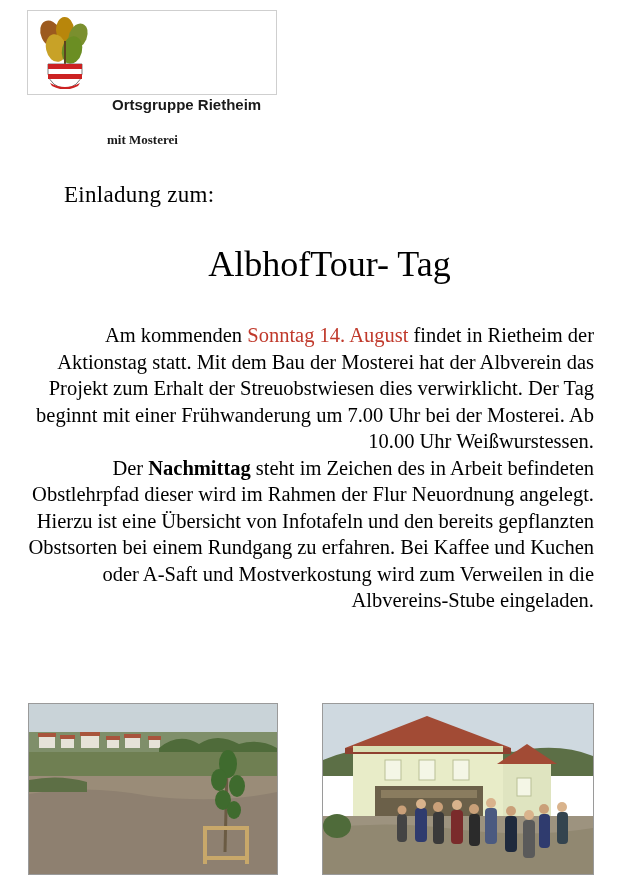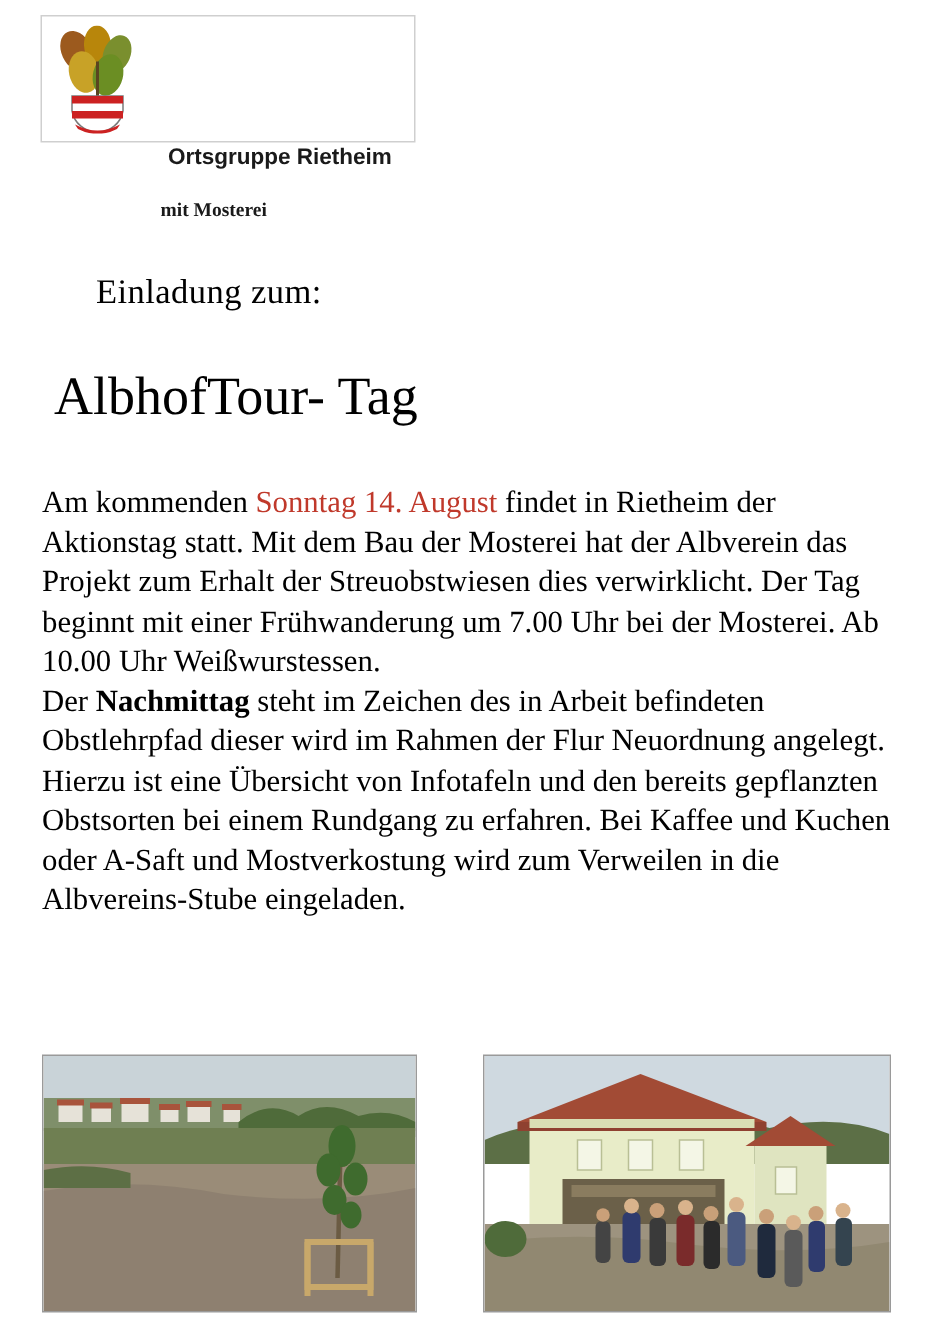--- a/index.html
+++ b/index.html
@@ -84,33 +84,33 @@
     font-size: 23px;
     letter-spacing: 0.3px;
     margin-left: 36px;
   }
 
   .doc-title {
     position: absolute;
     left: 0;
     right: 0;
     top: 243px;
-    text-align: left;
+    text-align: center;
     font-size: 36px;
     padding-left: 36px;
   }
 
   .body-text {
     position: absolute;
     left: 28px;
     top: 322px;
     width: 566px;
     font-size: 20.5px;
     line-height: 26.5px;
-    text-align: left;
+    text-align: right;
   }
   .body-text p {
     margin: 0;
   }
   .hl-red {
     color: #c0392b;
   }
   .bold {
     font-weight: bold;
   }

